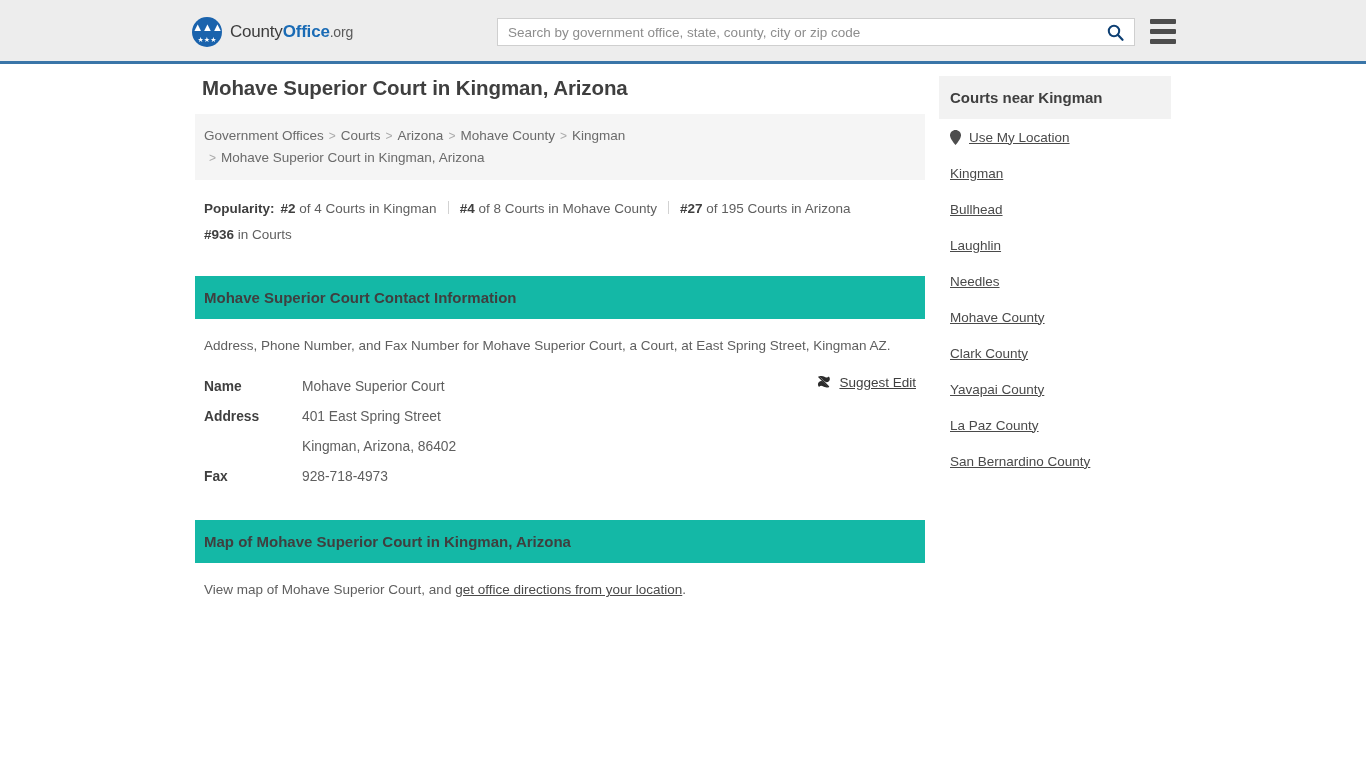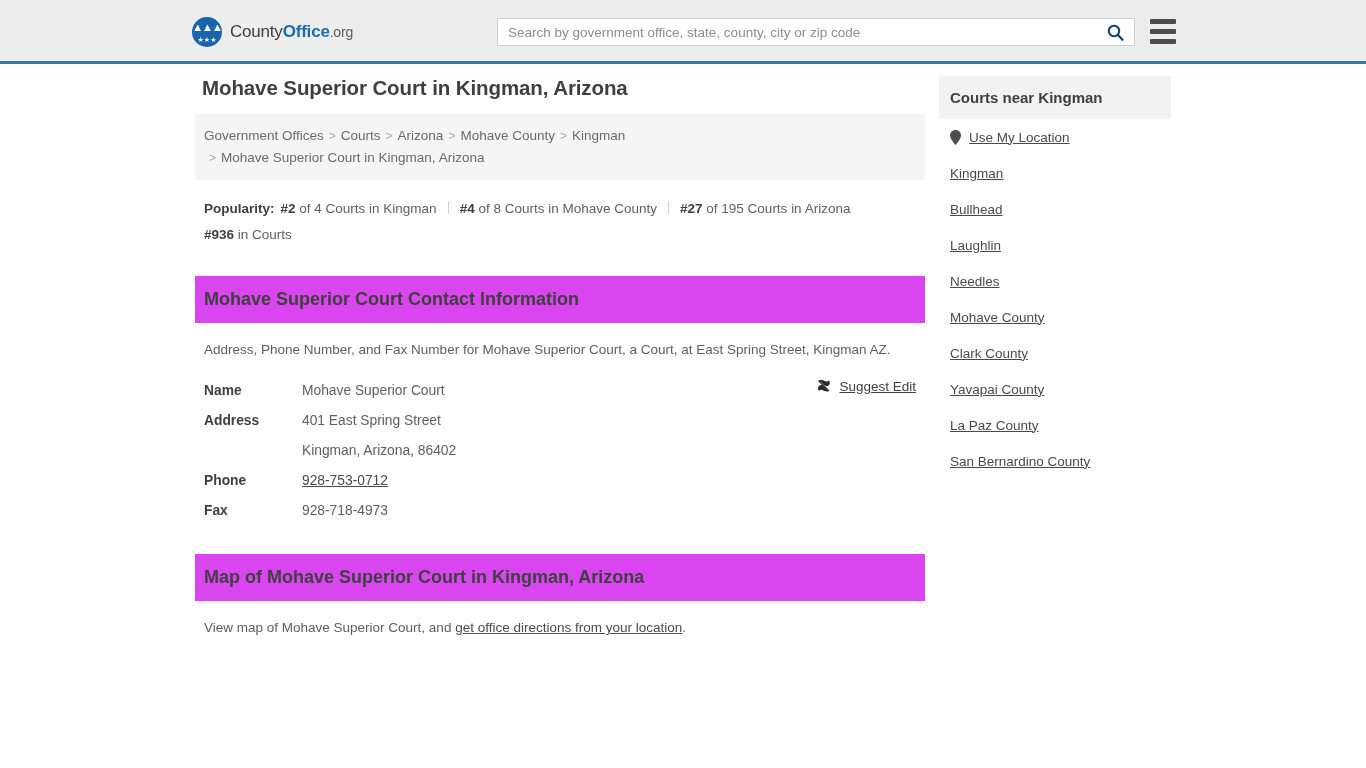--- a/index.html
+++ b/index.html
@@ -193,24 +193,24 @@
   .popularity .pitem { white-space: nowrap; }
   .popularity .vsep {
     display: inline-block;
     border-left: 1px solid #d2d2d2;
     height: 13px;
     margin: 0 11px -1px 11px;
   }
 
   
   .section-head {
-    background: #d946ef;
+    background: #14b8a6;
     margin-top: 28px;
     padding: 13px 9px;
-    font-size: 18px;
+    font-size: 15px;
     font-weight: bold;
     color: #3f3f3f;
     box-sizing: border-box;
   }
   .section-desc {
     margin: 17px 0 0 9px;
     font-size: 13.5px;
     color: #5f5f5f;
     line-height: 20px;
   }
@@ -355,26 +355,20 @@
       <div class="contact-row">
         <div class="contact-label">Address</div>
         <div class="contact-value">401 East Spring Street</div>
       </div>
 
       <div class="contact-row">
         <div class="contact-label"></div>
         <div class="contact-value">Kingman, Arizona, 86402</div>
       </div>
 
-      <div class="contact-row">
-        <div class="contact-label">Phone</div>
-        <div class="contact-value">
-          <a class="tel" href="#">928-753-0712</a>
-        </div>
-      </div>
 
       <div class="contact-row">
         <div class="contact-label">Fax</div>
         <div class="contact-value">928-718-4973</div>
       </div>
     </div>
 
     <div class="section-head">Map of Mohave Superior Court in Kingman, Arizona</div>
     <div class="section-desc"><span>View map of Mohave Superior Court, and </span><a class="link-inline" href="#">get office directions from your location</a><span>.</span></div>
 

